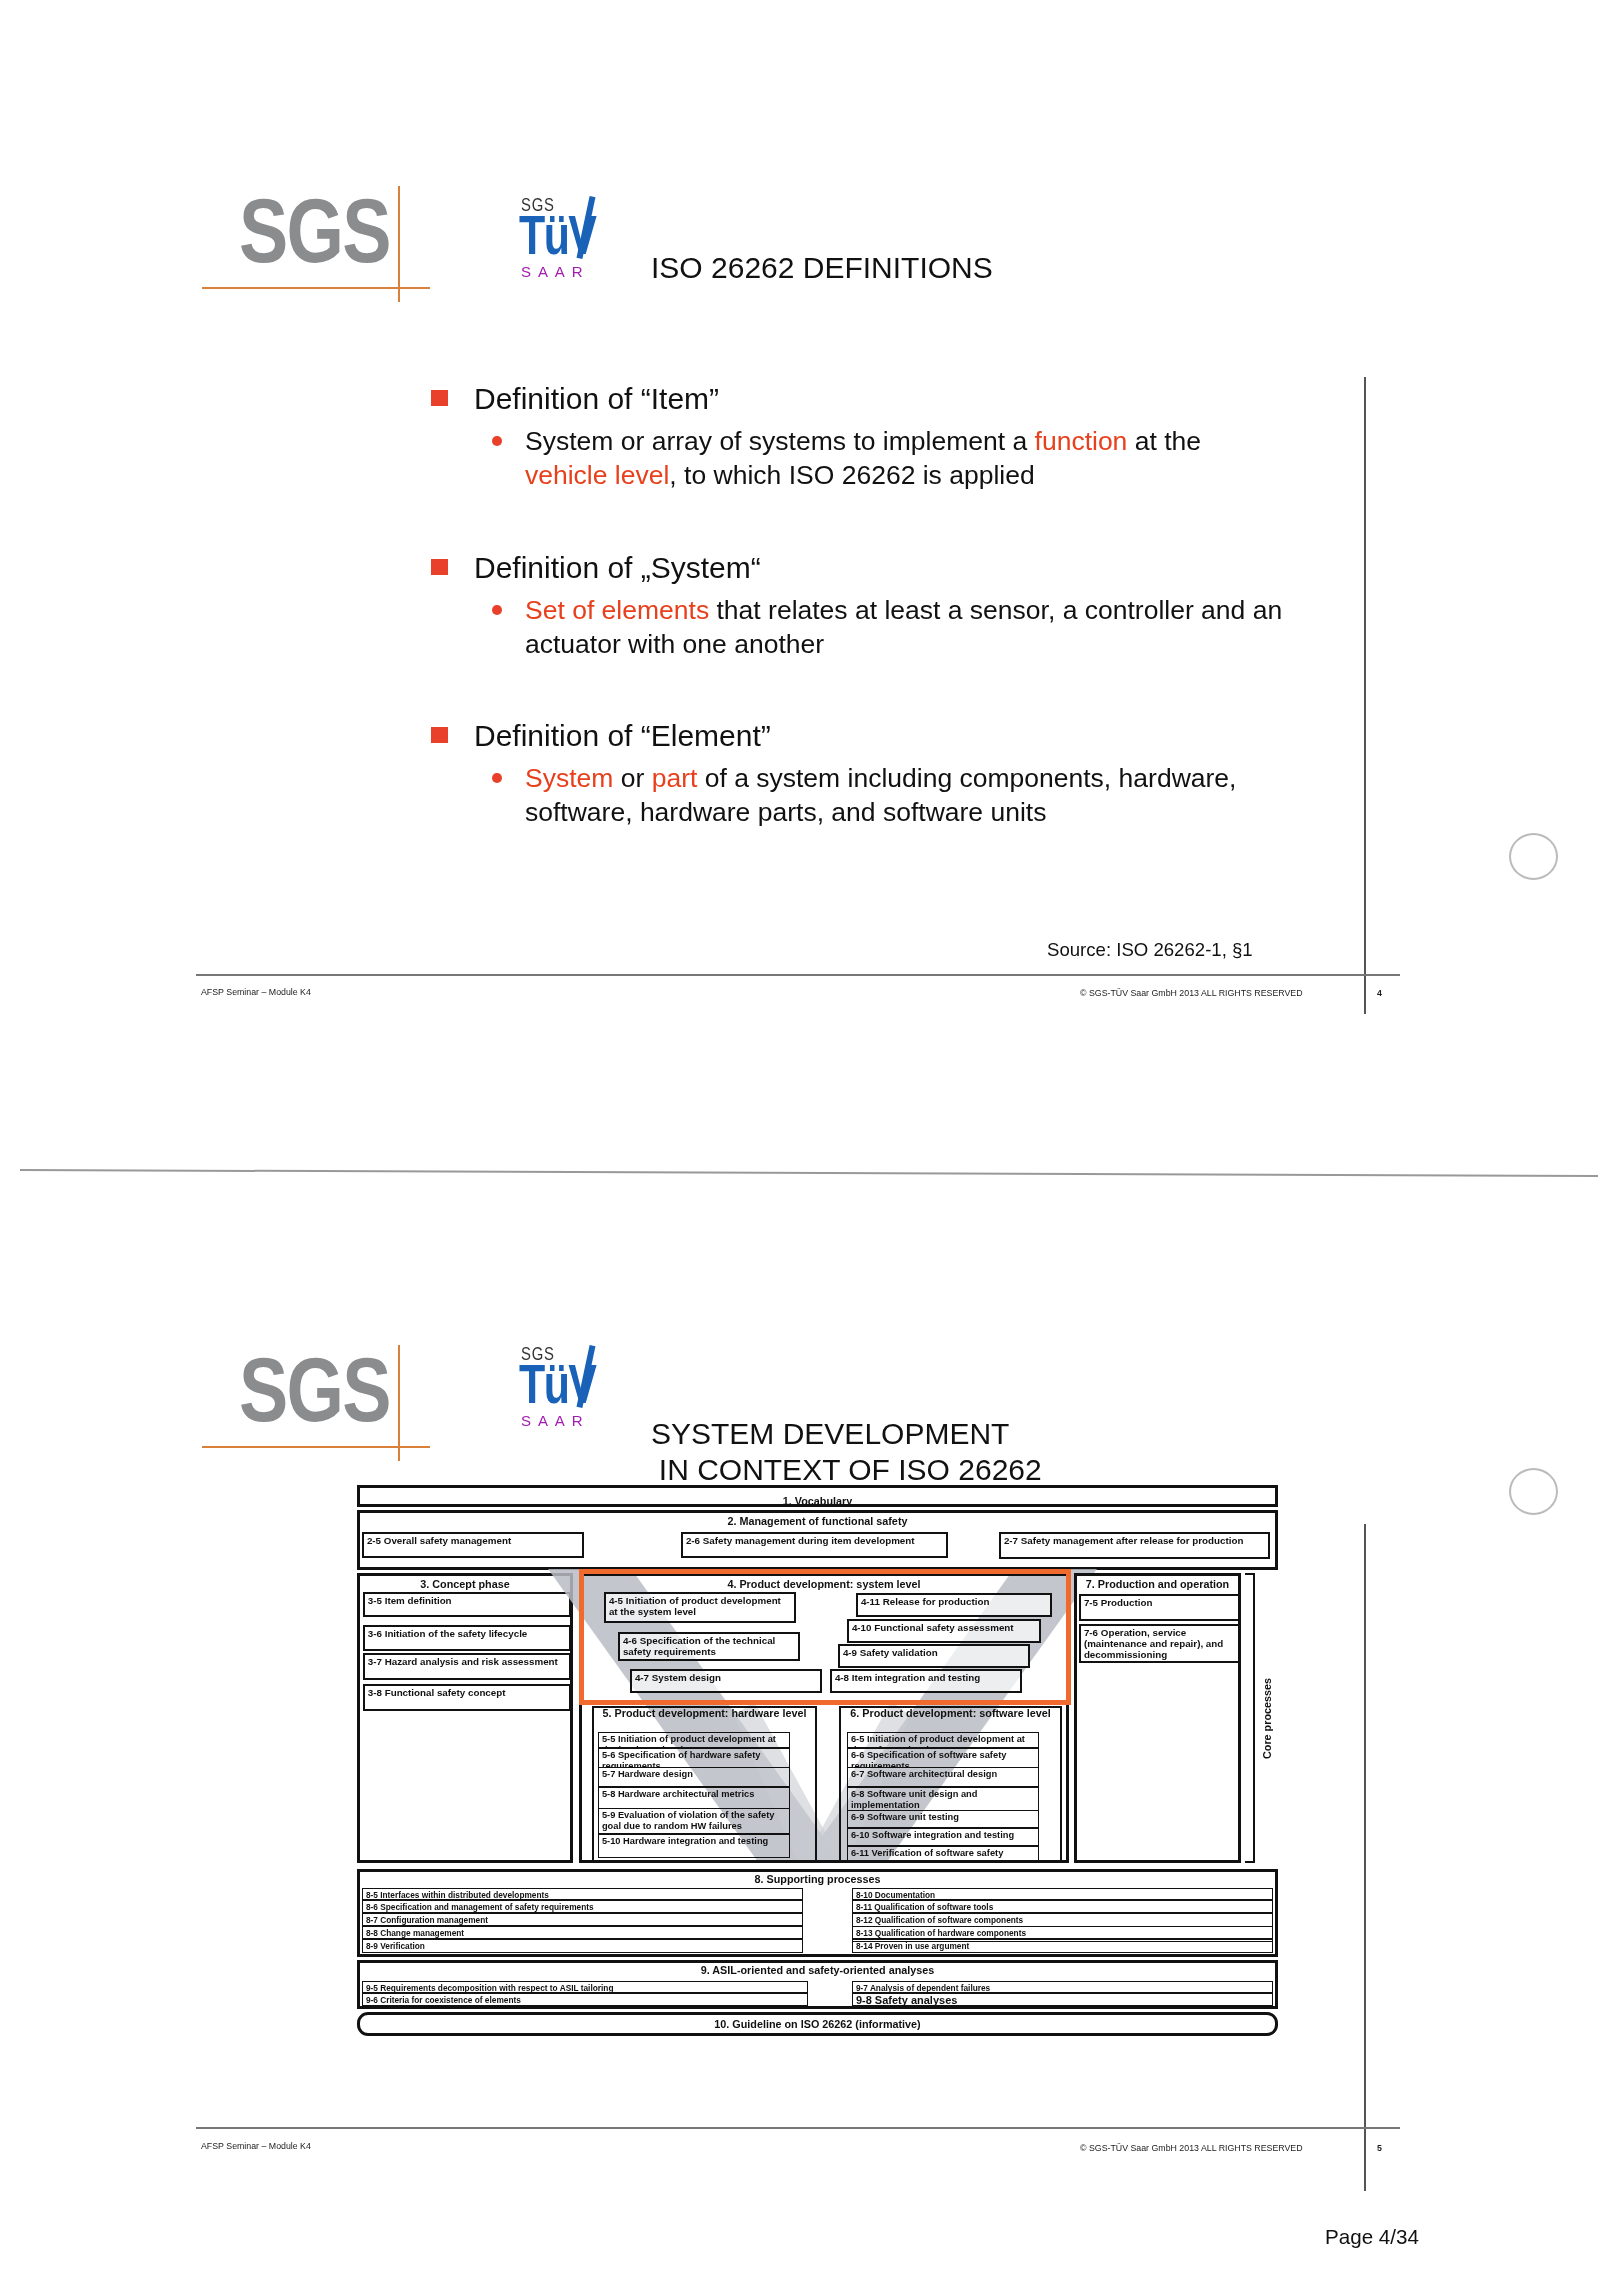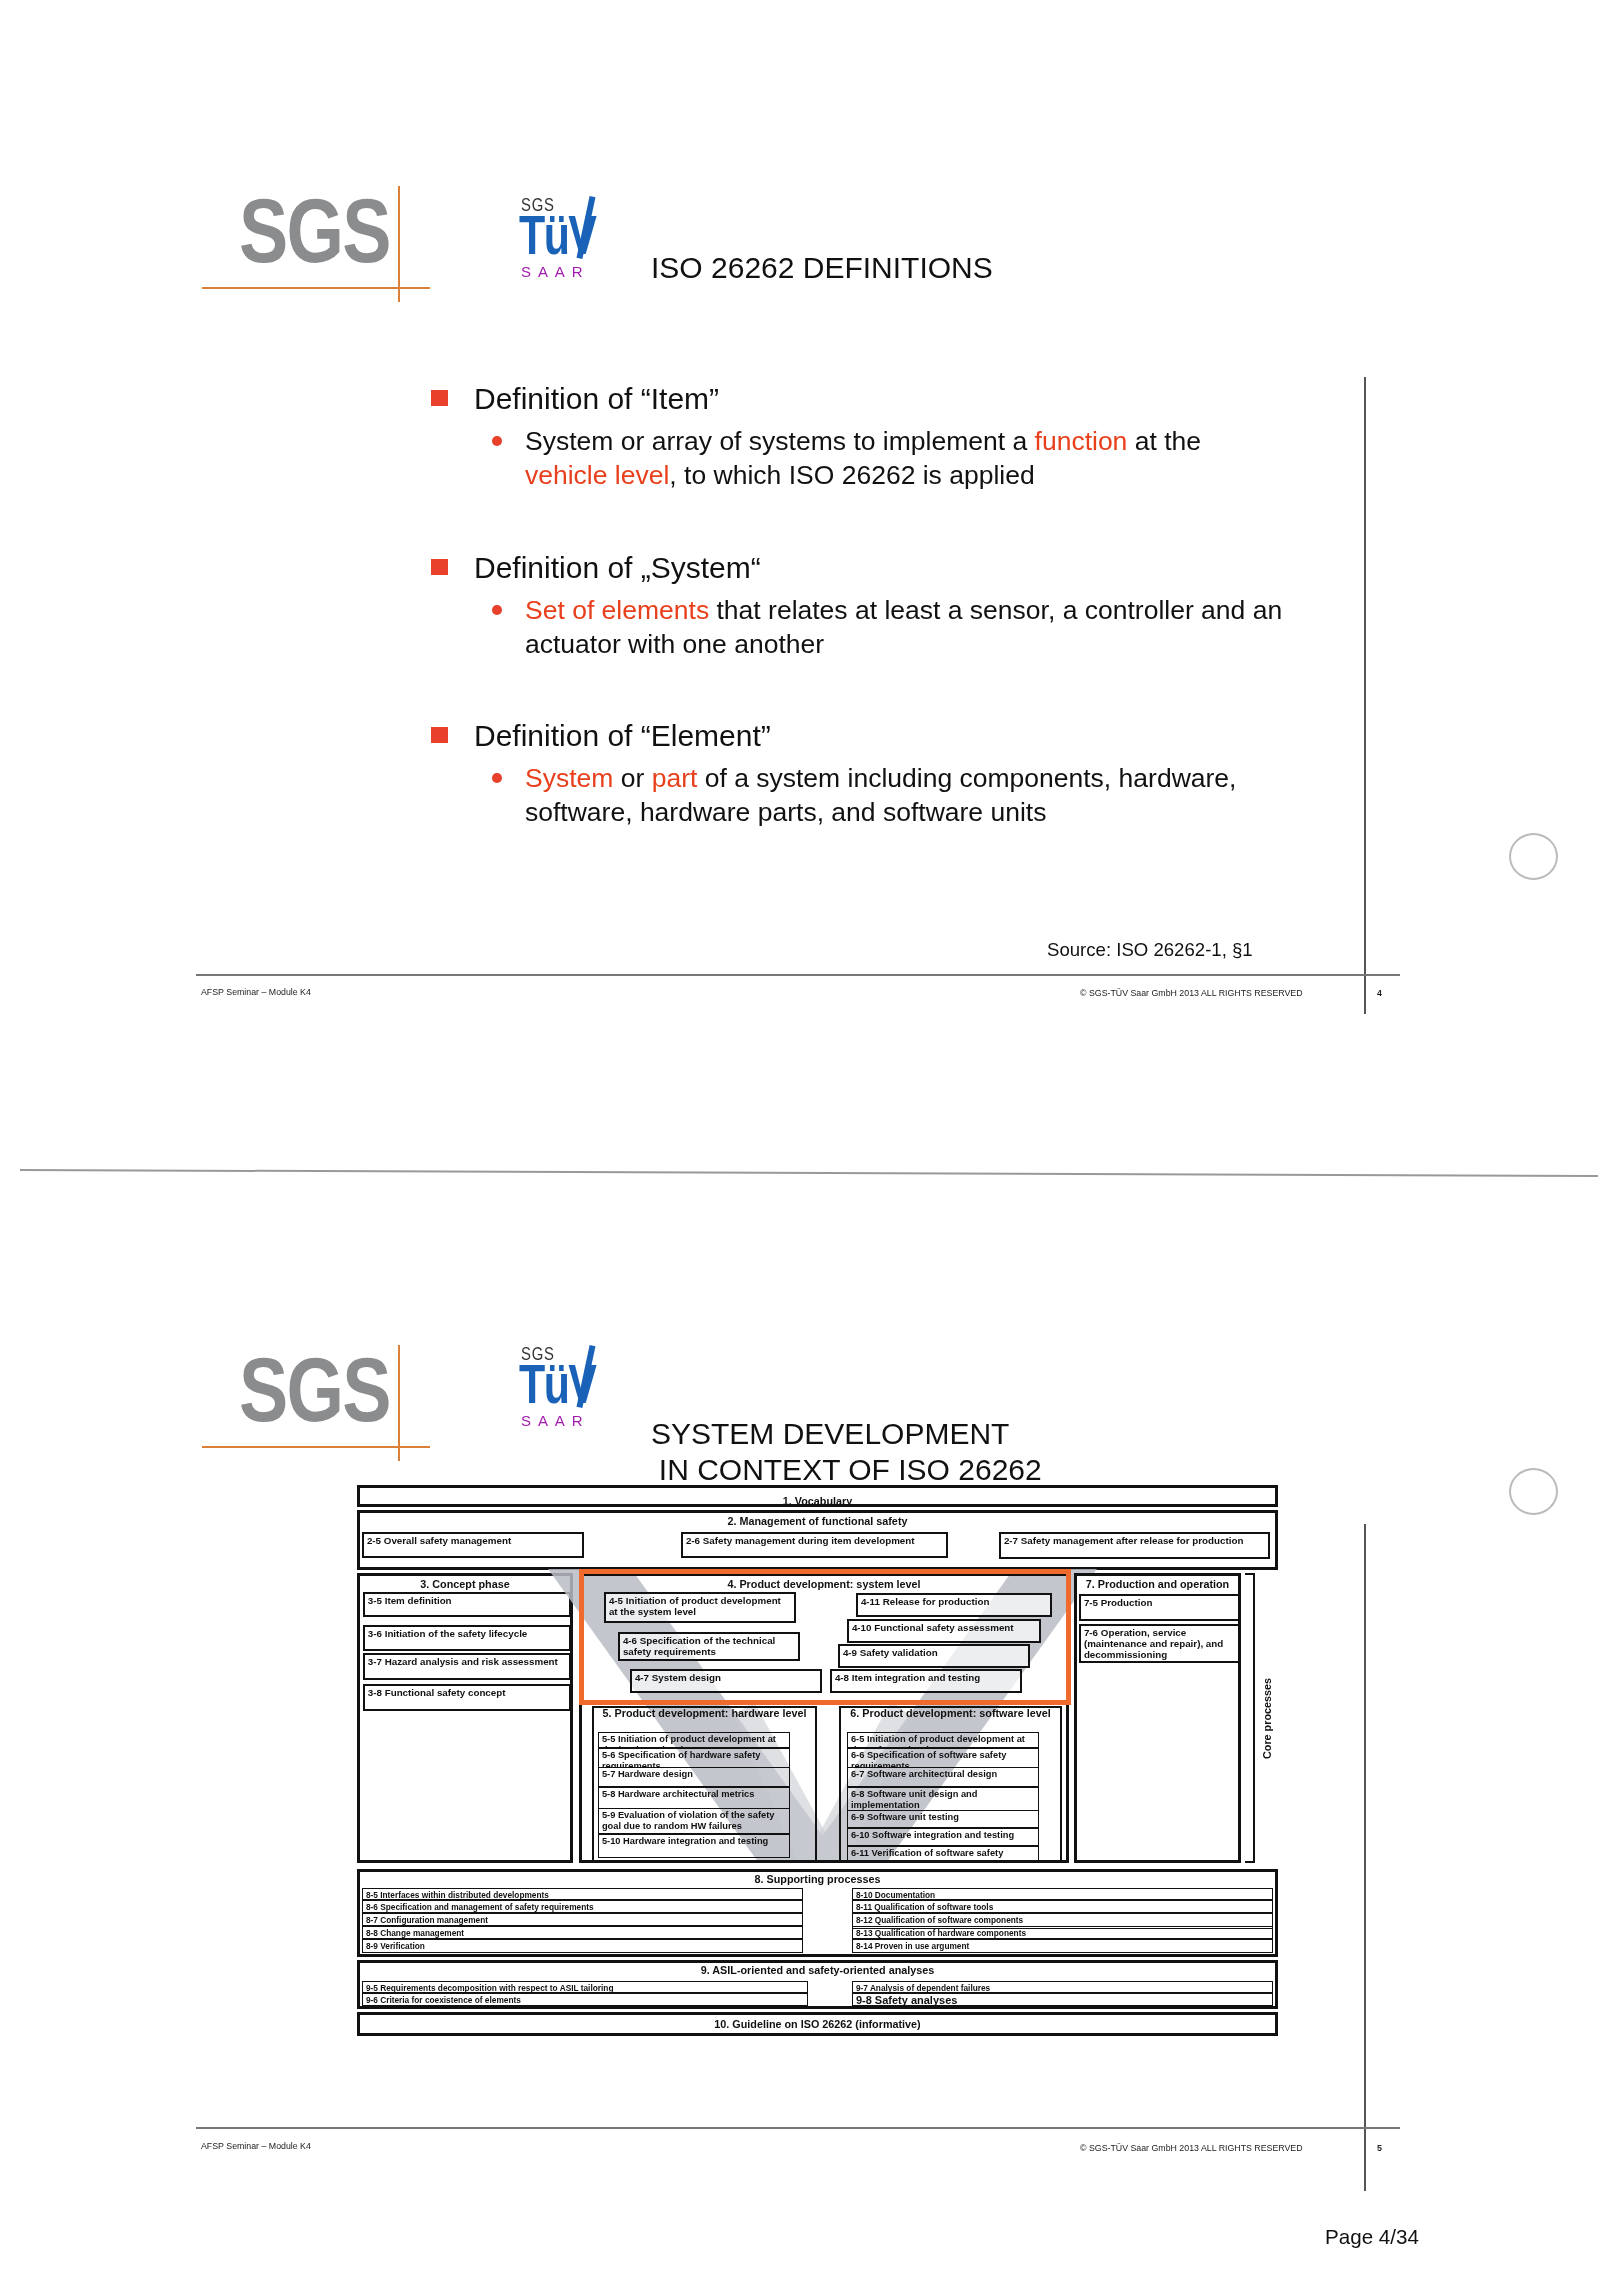--- a/index.html
+++ b/index.html
@@ -189,34 +189,34 @@
 
     <div class="box thick" style="left:0; top:384px; width:921px; height:88px;">
       <div class="hdr" style="top:1px;">8. Supporting processes</div>
       <div class="row" style="left:2px; top:15.7px; width:441px; height:12.7px; font-size:8.3px;">8-5 Interfaces within distributed developments</div>
       <div class="row" style="left:2px; top:28px; width:441px; height:12.7px; font-size:8.3px;">8-6 Specification and management of safety requirements</div>
       <div class="row" style="left:2px; top:41px; width:441px; height:12.7px; font-size:8.3px;">8-7 Configuration management</div>
       <div class="row" style="left:2px; top:54px; width:441px; height:12.7px; font-size:8.3px;">8-8 Change management</div>
       <div class="row" style="left:2px; top:67px; width:441px; height:13.7px; font-size:8.3px;">8-9 Verification</div>
       <div class="row" style="left:492px; top:15.7px; width:421px; height:12.7px; font-size:8.3px;">8-10 Documentation</div>
       <div class="row" style="left:492px; top:28px; width:421px; height:12.7px; font-size:8.3px;">8-11 Qualification of software tools</div>
-      <div class="row" style="left:492px; top:41px; width:421px; height:16px; font-size:8.3px;">8-12 Qualification of software components</div>
+      <div class="row" style="left:492px; top:41px; width:421px; height:29px; font-size:8.3px;">8-12 Qualification of software components</div>
       <div class="row" style="left:492px; top:54px; width:421px; height:12.7px; font-size:8.3px;">8-13 Qualification of hardware components</div>
       <div class="row" style="left:492px; top:67px; width:421px; height:13.7px; font-size:8.3px;">8-14 Proven in use argument</div>
     </div>
 
     <div class="box thick" style="left:0; top:475px; width:921px; height:49px;">
       <div class="hdr" style="top:1px;">9. ASIL-oriented and safety-oriented analyses</div>
       <div class="row" style="left:2px; top:17.6px; width:446px; height:12.7px; font-size:8.3px;">9-5 Requirements decomposition with respect to ASIL tailoring</div>
       <div class="row" style="left:2px; top:30px; width:446px; height:12.7px; font-size:8.3px;">9-6 Criteria for coexistence of elements</div>
       <div class="row" style="left:492px; top:17.6px; width:421px; height:12.7px; font-size:8.3px;">9-7 Analysis of dependent failures</div>
       <div class="row" style="left:492px; top:30px; width:421px; height:12.7px; font-size:11px;">9-8 Safety analyses</div>
     </div>
 
-    <div class="box thick" style="left:0; top:527px; width:921px; height:23.5px;">
+    <div class="box thick" style="left:0; top:527px; width:921px; height:23.5px;border-radius:11px;">
       <div class="hdr" style="top:2.9px;">10. Guideline on ISO 26262 (informative)</div>
     </div>
   </div>
 
   <div class="foot-rule" style="left:196px; top:2127px; width:1204px;"></div>
   <div class="foot-small" style="left:201px; top:2141px;">AFSP Seminar – Module K4</div>
   <div class="foot-small" style="left:1080px; top:2143px;">© SGS-TÜV Saar GmbH 2013 ALL RIGHTS RESERVED</div>
   <div class="page-num-small" style="left:1377px; top:2143px;">5</div>
 </div>
 

